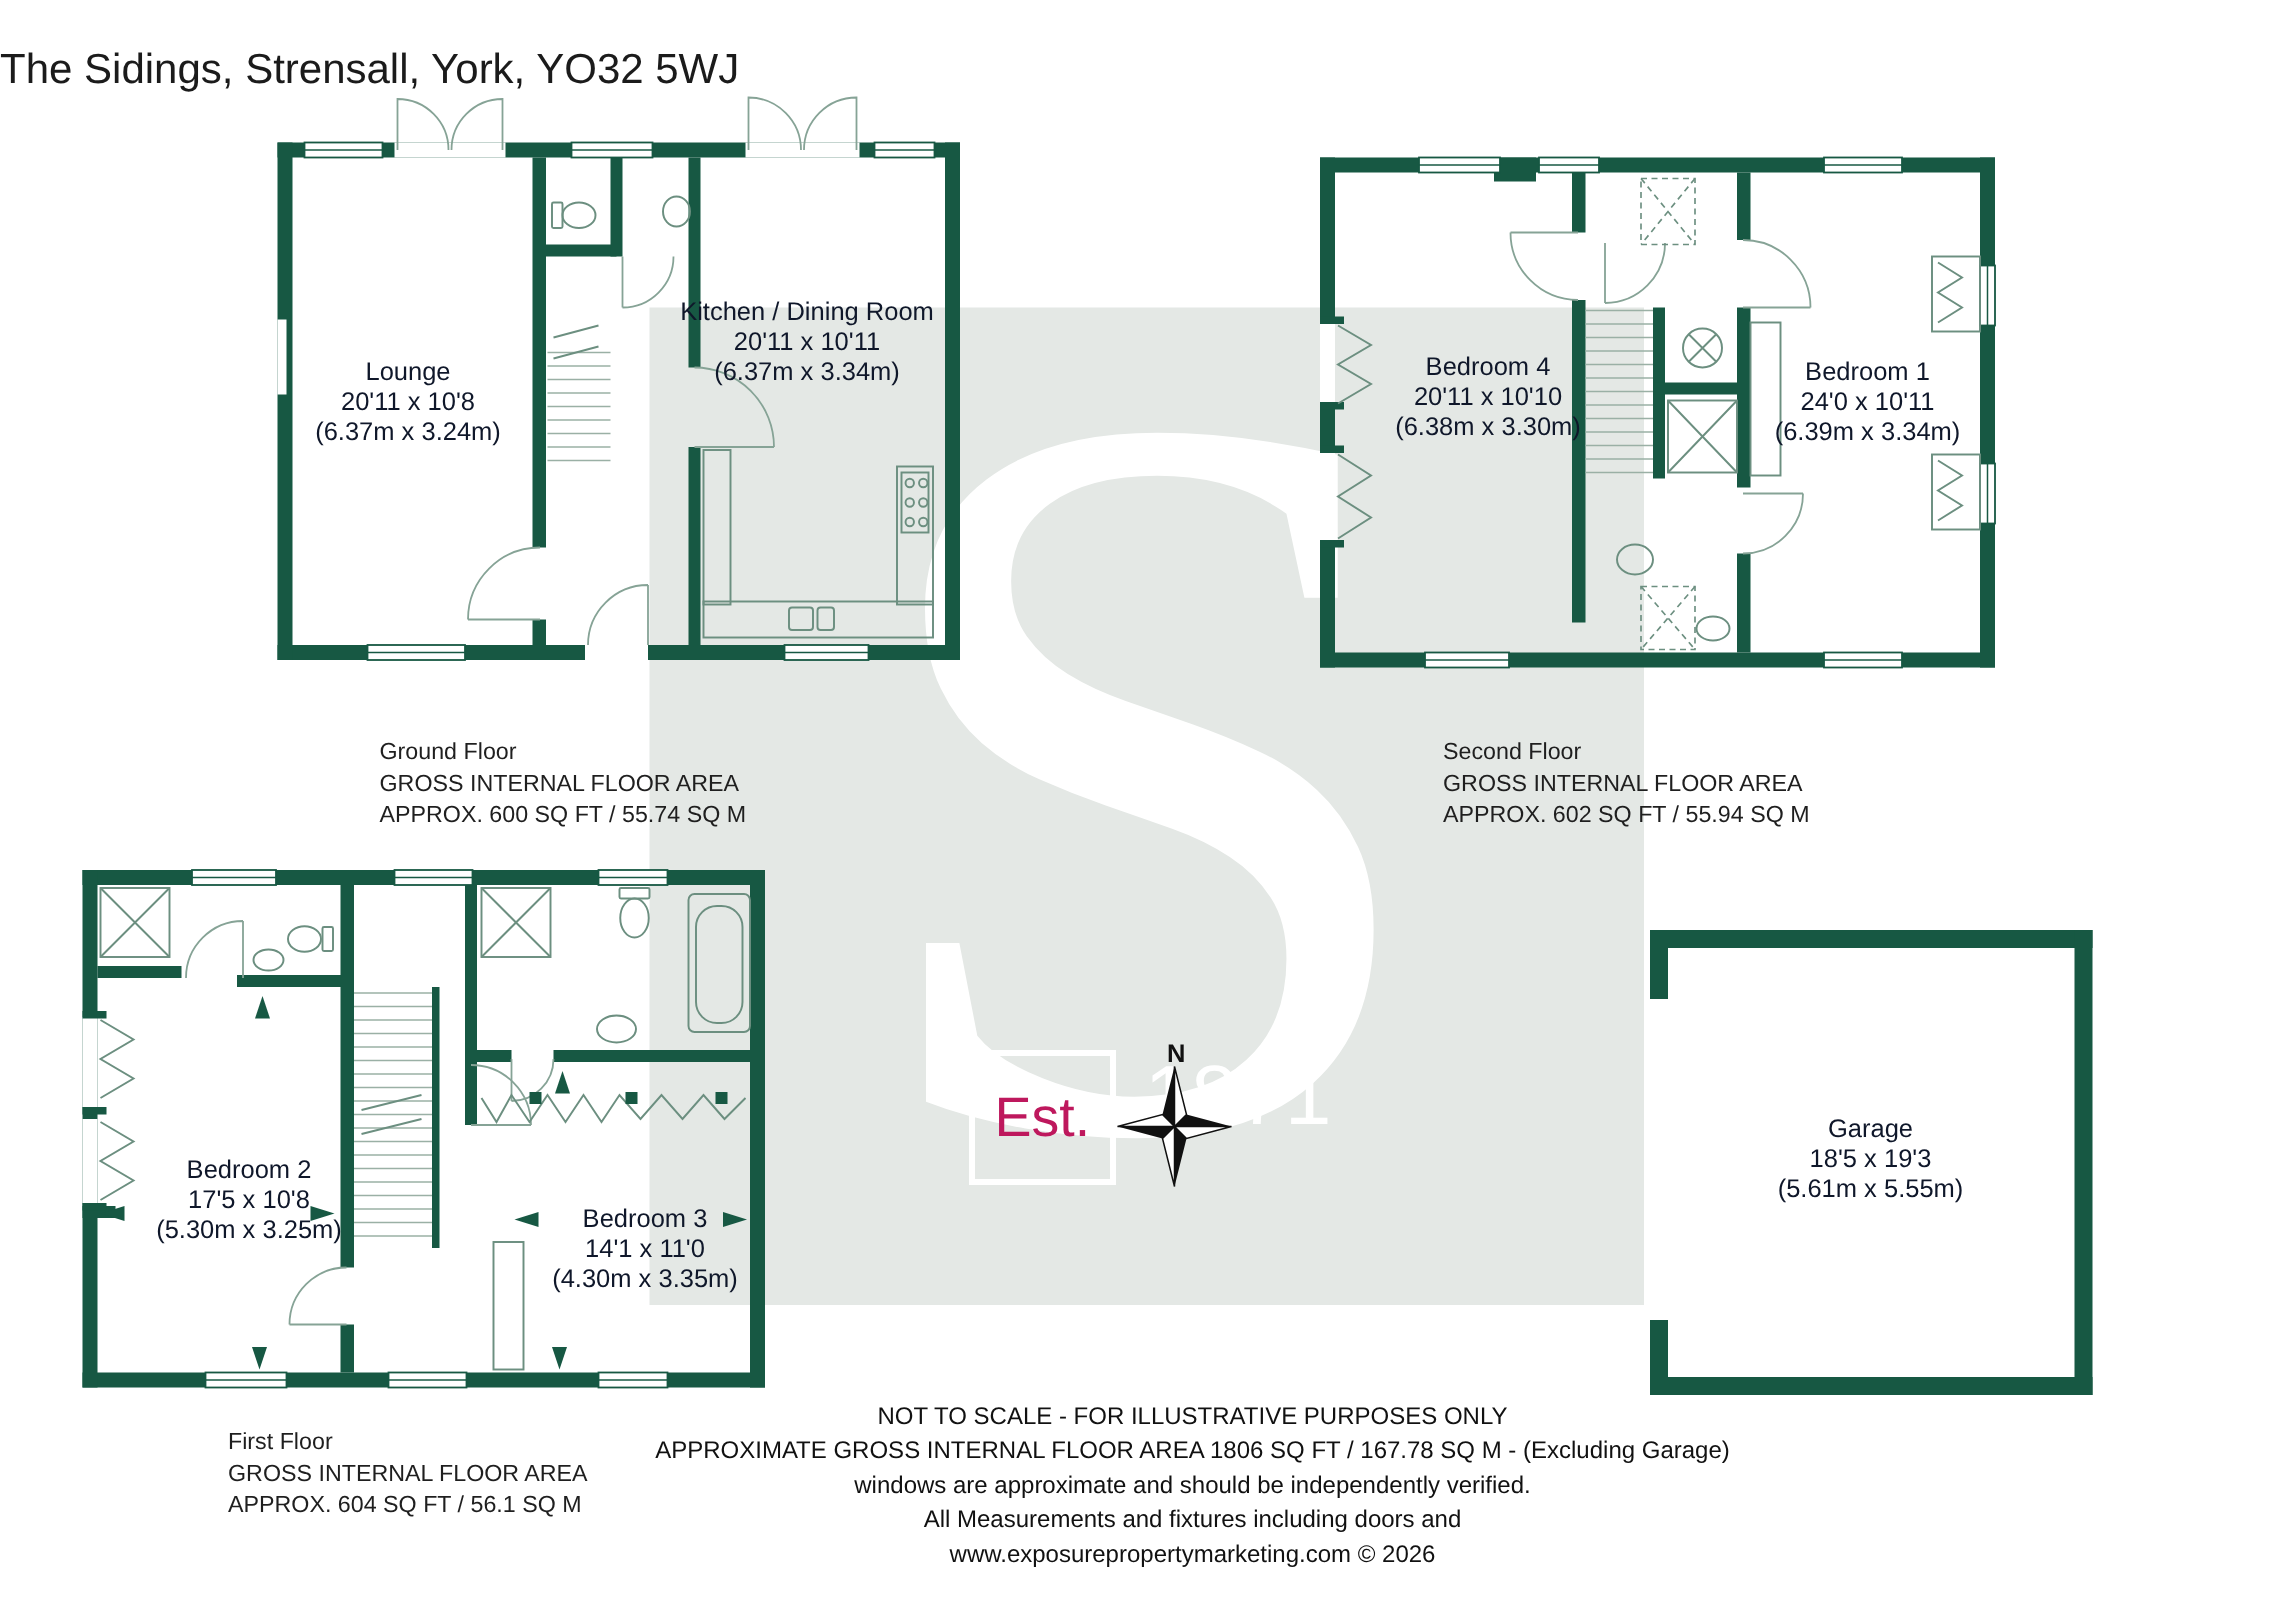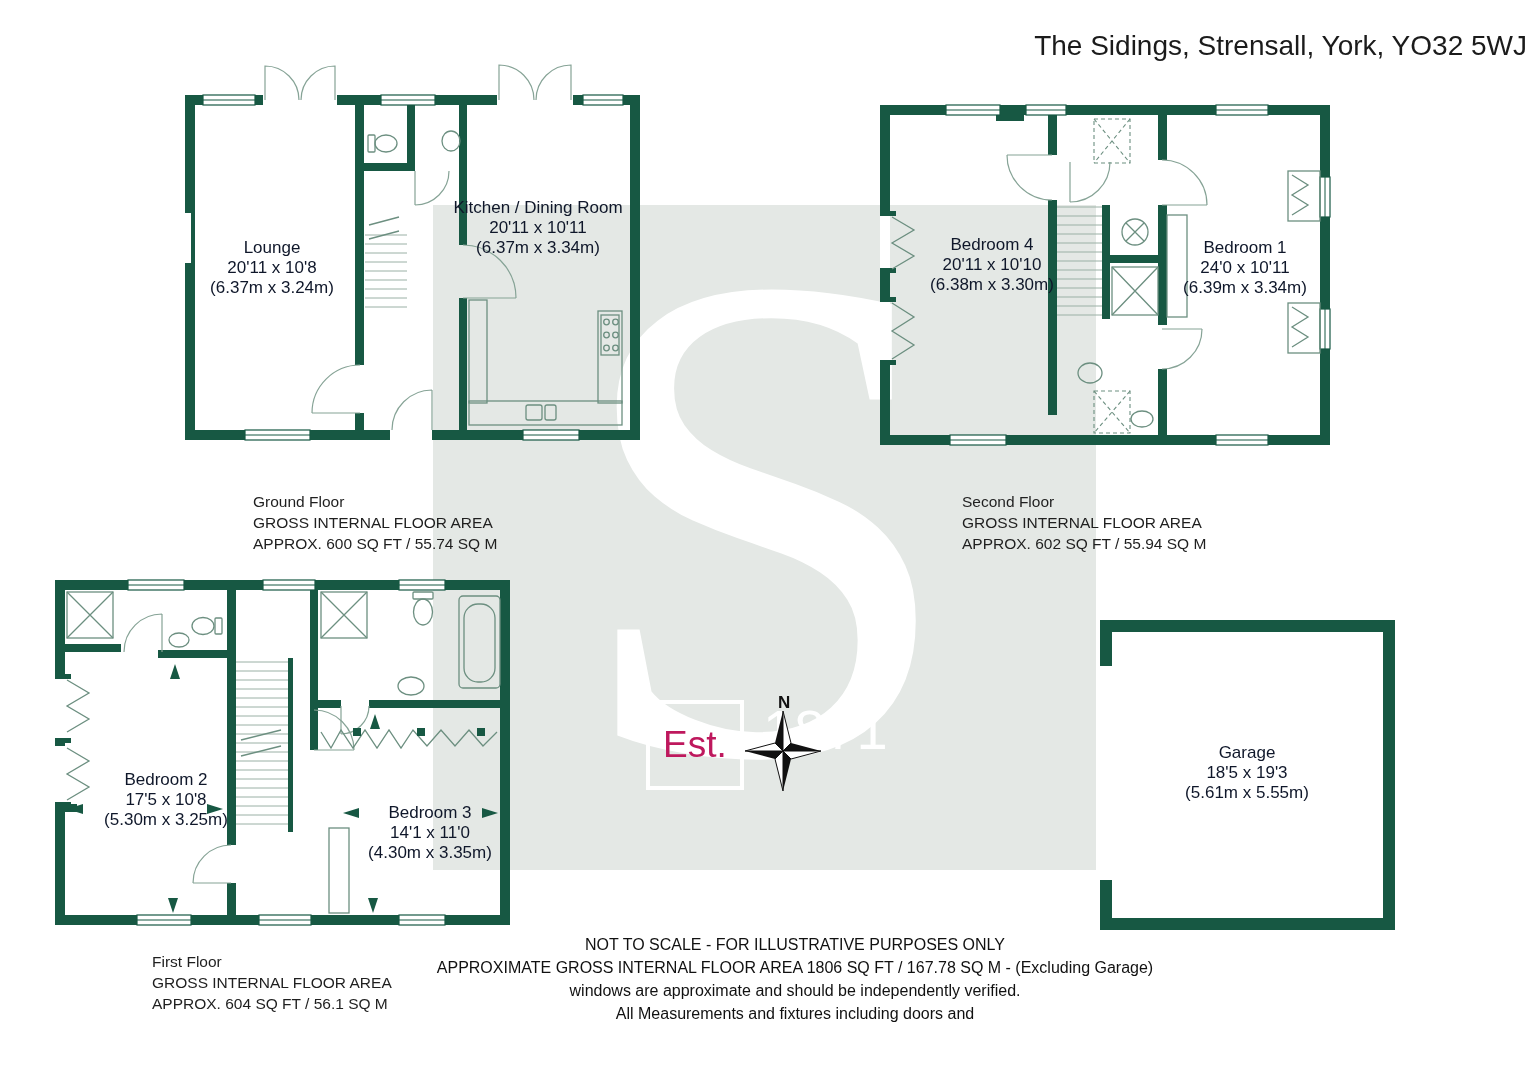--- a/index.html
+++ b/index.html
@@ -1,18 +1,18 @@
 <!DOCTYPE html>
 <html><head>
 <meta charset="utf-8">
 <style>
   html,body{margin:0;padding:0;background:#fff;}
   .page{position:relative;width:1527px;height:1080px;background:#ffffff;overflow:hidden;
         font-family:"Liberation Sans", sans-serif;color:#1a1a1a;}
-  .page-title{position:absolute;top:30px;left:0;width:100%;text-align:right;
+  .page-title{position:absolute;top:30px;left:0;width:100%;text-align:left;
         font-size:28px;color:#1b1b1b;z-index:3;}
   
   .watermark{position:absolute;left:433px;top:205px;width:663px;height:665px;
         background:#E4E8E5;z-index:1;overflow:hidden;}
   .wm-s{position:absolute;left:0;top:-38px;width:100%;height:100%;text-align:center;
         font-family:"Liberation Serif", serif;font-size:700px;line-height:700px;
         color:#FFFFFF;z-index:1;}
   .wm-est{position:absolute;left:213px;top:495px;z-index:2;border:4px solid #fff;
         color:#be185d;font-size:37px;padding:20px 13px;}
   .wm-year{position:absolute;left:330px;top:492px;z-index:2;color:#fff;font-size:56px;}
@@ -437,15 +437,16 @@
     <div>First Floor</div>
     <div>GROSS INTERNAL FLOOR AREA</div>
     <div>APPROX. 604 SQ FT / 56.1 SQ M</div>
   </div>
 
   <div class="footer">
     <div>NOT TO SCALE - FOR ILLUSTRATIVE PURPOSES ONLY</div>
     <div>APPROXIMATE GROSS INTERNAL FLOOR AREA 1806 SQ FT / 167.78 SQ M - (Excluding Garage)</div>
     <div>windows are approximate and should be independently verified.</div>
     <div>All Measurements and fixtures including doors and</div>
+    <div>www.exposurepropertymarketing.com © 2026</div>
   </div>
 
 </div>
 
 </body></html>

